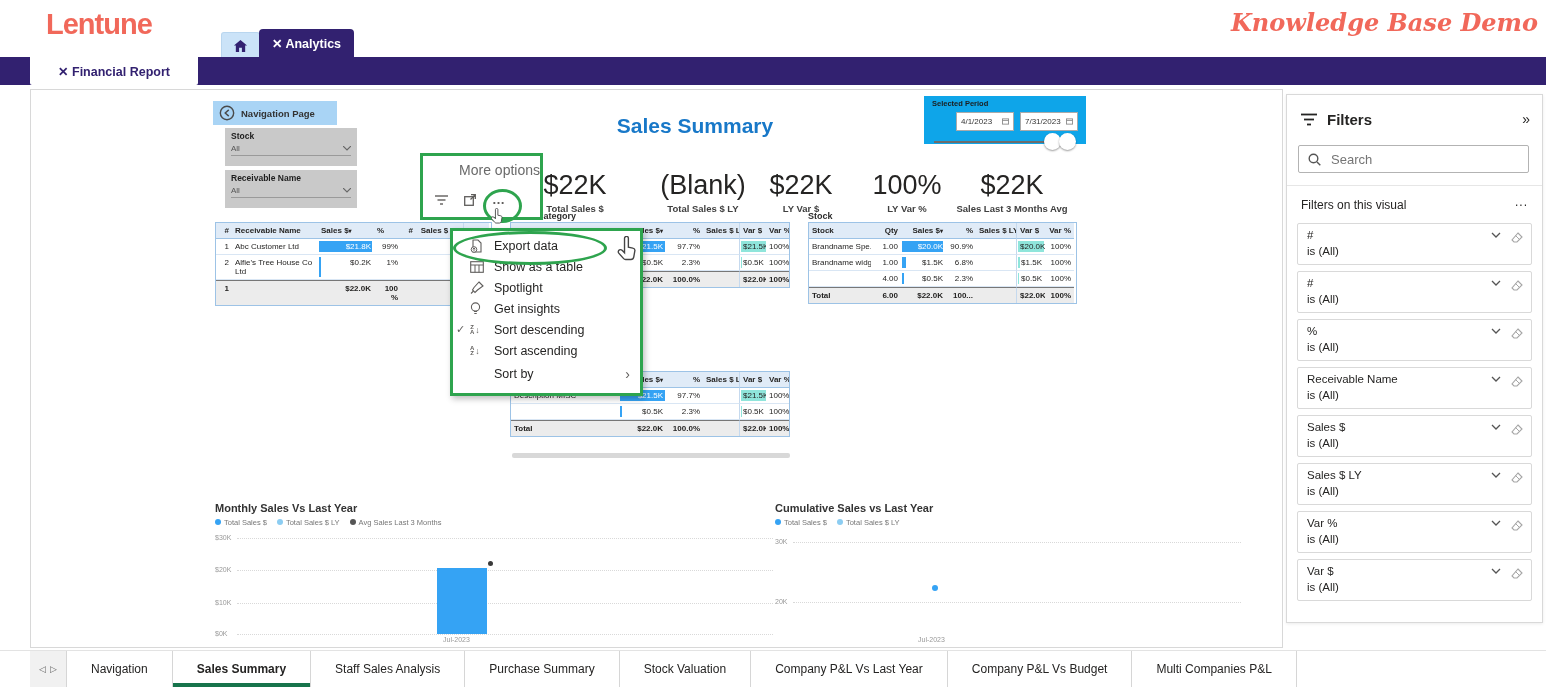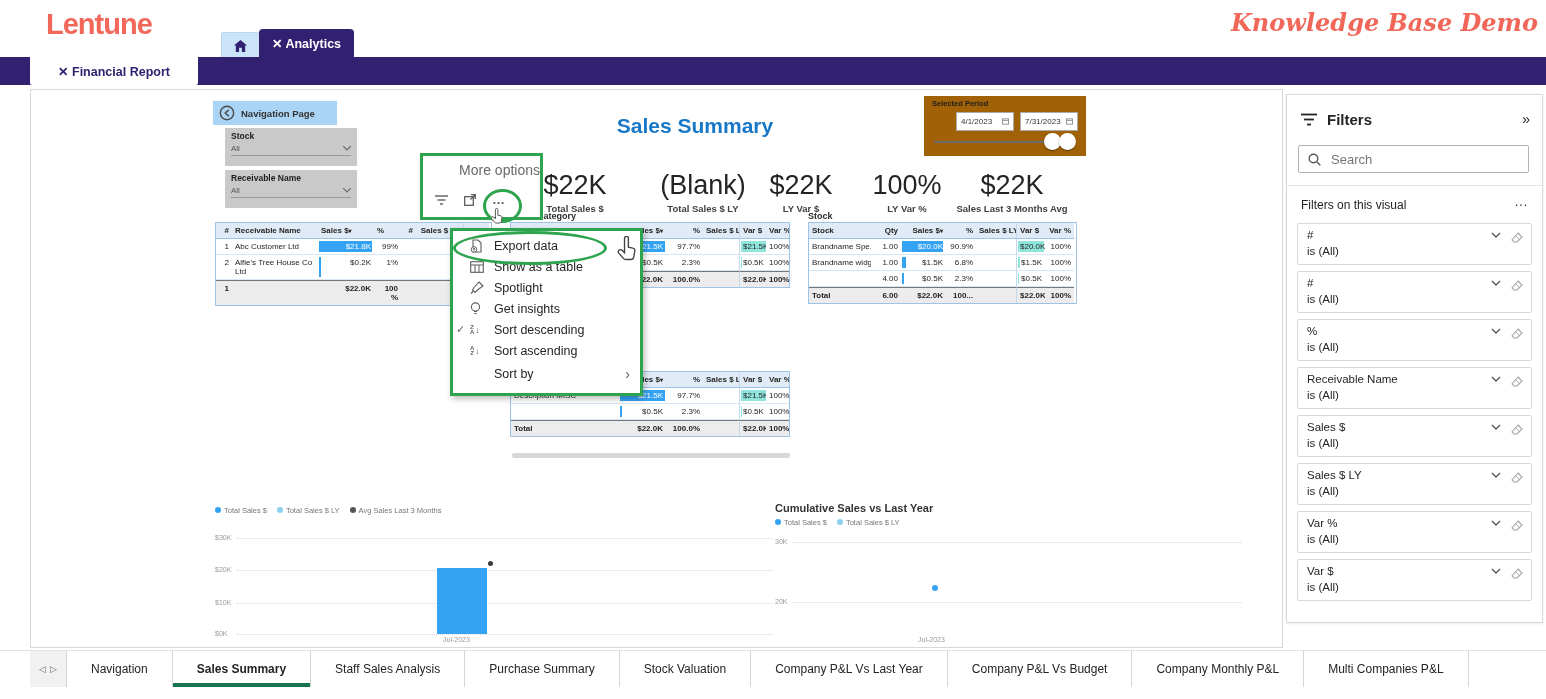--- a/index.html
+++ b/index.html
@@ -19,21 +19,21 @@
   .nav-btn{left:213px;top:101px;width:118px;height:24px;background:#a9d4f5;display:flex;align-items:center;gap:6px;padding-left:6px;font-size:9.5px;font-weight:bold;color:#333;}
   .slicer{width:132px;height:38px;background:#c9c9c9;padding:3px 6px;box-sizing:border-box;}
   .slicer .lab{font-size:8.5px;font-weight:bold;color:#1d1d1d;}
   .slicer .val{margin-top:3px;border-bottom:1px solid #9a9a9a;font-size:8px;color:#555;display:flex;justify-content:space-between;align-items:center;padding-bottom:2px;}
   
   .rpt-title{left:560px;top:114px;width:270px;text-align:center;font-size:21px;font-weight:bold;color:#1878c8;}
   .kpi{position:absolute;width:150px;text-align:center;}
   .kpi .v{font-size:27px;color:#252423;}
   .kpi .l{font-size:9.5px;font-weight:bold;color:#404040;margin-top:2px;}
   
-  .period{left:924px;top:96px;width:162px;height:60px;background:#a16207;padding:3px 8px;box-sizing:border-box;}
+  .period{left:924px;top:96px;width:162px;height:48px;background:#0ea5e9;padding:3px 8px;box-sizing:border-box;}
   .period .lab{font-size:7.5px;font-weight:bold;color:#1d1d1d;}
   .datebox{background:#fff;border:1px solid #aaa;width:66px;height:17px;display:flex;align-items:center;justify-content:space-between;padding:0 4px;font-size:8px;color:#333;}
   .slider-track{position:absolute;left:10px;top:45px;width:128px;height:2px;background:#6c6c6c;}
   .knob{position:absolute;top:37px;width:17px;height:17px;border-radius:50%;background:#fff;box-shadow:0 1px 2px rgba(0,0,0,.4);}
   
   .sec-lab{font-size:9px;font-weight:bold;color:#2b2b2b;}
   
   .tbl{display:grid;font-size:8px;color:#252423;background:#fff;border:1px solid #9dc3e6;align-content:start;}
   .tbl-recv{grid-template-columns:16px 86px 56px 27px 15px 47px 26px;}
   .tbl-cat{grid-template-columns:108px 47px 37px 36px 27px 23px;}
@@ -431,20 +431,21 @@
         <path d="M6.2 1.5 c0-.8.6-1.4 1.4-1.4 .8 0 1.4.6 1.4 1.4 V8 l3.2.6 c1 .2 1.7 1.1 1.5 2.1 l-.8 4.5 c-.2 1-1 1.7-2 1.7 H7 c-.6 0-1.2-.3-1.6-.8 L2 12.3 c-.6-.8-.4-1.9.5-2.4 .6-.3 1.4-.2 1.9.3 l1.8 1.8 Z" fill="#fff" stroke="#444" stroke-width="1"></path>
       </svg>
   </div>
   <div class="abs cursor" style="left:490px;top:208px;">
     <svg width="14" height="18" viewBox="0 0 16 20">
         <path d="M6.2 1.5 c0-.8.6-1.4 1.4-1.4 .8 0 1.4.6 1.4 1.4 V8 l3.2.6 c1 .2 1.7 1.1 1.5 2.1 l-.8 4.5 c-.2 1-1 1.7-2 1.7 H7 c-.6 0-1.2-.3-1.6-.8 L2 12.3 c-.6-.8-.4-1.9.5-2.4 .6-.3 1.4-.2 1.9.3 l1.8 1.8 Z" fill="#fff" stroke="#444" stroke-width="1"></path>
       </svg>
   </div>
 
   <div class="abs" style="left:215px;top:502px;width:558px;height:142px;">
+    <div class="chart-title">Monthly Sales Vs Last Year</div>
     <div class="legend" style="margin-top:4px;">
       <span><span class="dot" style="background:#35a3f4;"></span><span>Total Sales $</span></span>
       <span><span class="dot" style="background:#8ccdf2;"></span><span>Total Sales $ LY</span></span>
       <span><span class="dot" style="background:#555;"></span><span>Avg Sales Last 3 Months</span></span>
     </div>
     <div class="ytick" style="left:0;top:32px;">$30K</div>
     <div class="ytick" style="left:0;top:64px;">$20K</div>
     <div class="ytick" style="left:0;top:97px;">$10K</div>
     <div class="ytick" style="left:0;top:128px;">$0K</div>
     <div class="grid" style="left:22px;top:36px;width:536px;"></div>
@@ -622,17 +623,16 @@
       <span>◁</span>
       <span>▷</span>
     </div>
     <div class="btab">Navigation</div>
     <div class="btab active">Sales Summary</div>
     <div class="btab">Staff Sales Analysis</div>
     <div class="btab">Purchase Summary</div>
     <div class="btab">Stock Valuation</div>
     <div class="btab">Company P&amp;L Vs Last Year</div>
     <div class="btab">Company P&amp;L Vs Budget</div>
-    <div class="btab">Company Monthly P&amp;L</div>
     <div class="btab">Multi Companies P&amp;L</div>
   </div>
 
 </div>
 
 </body></html>

